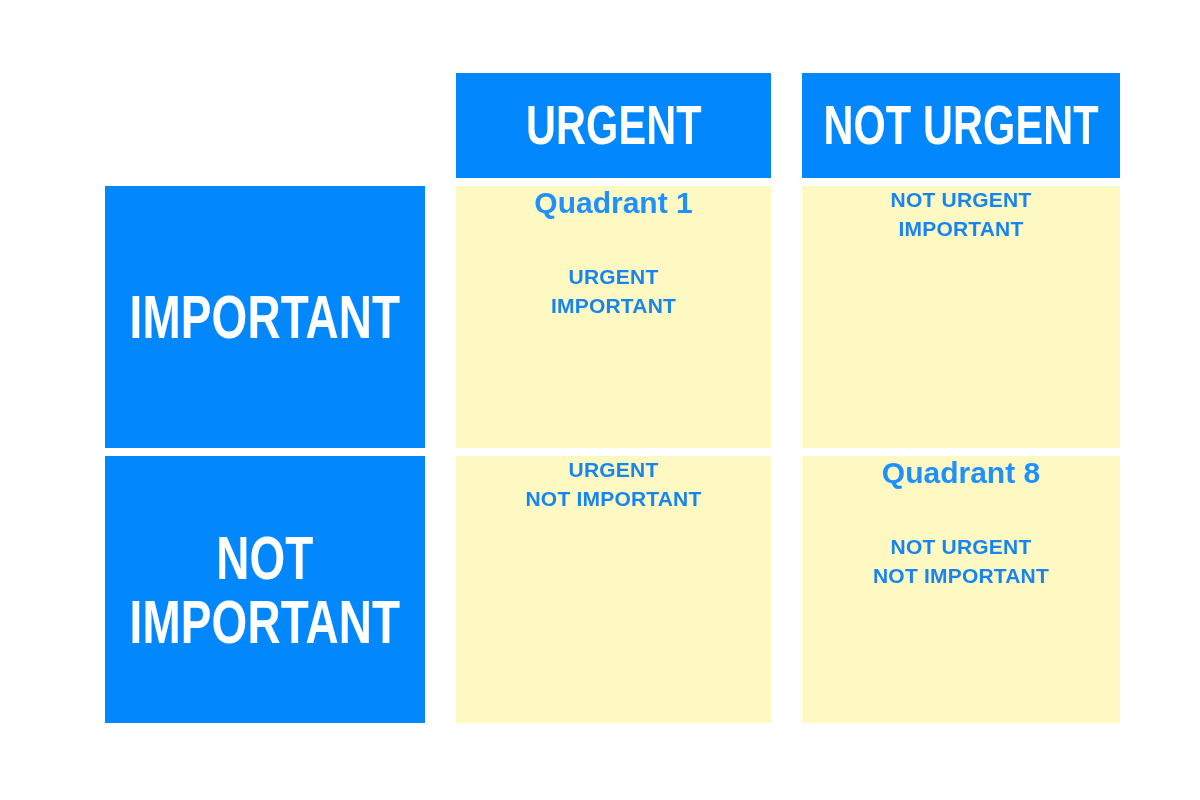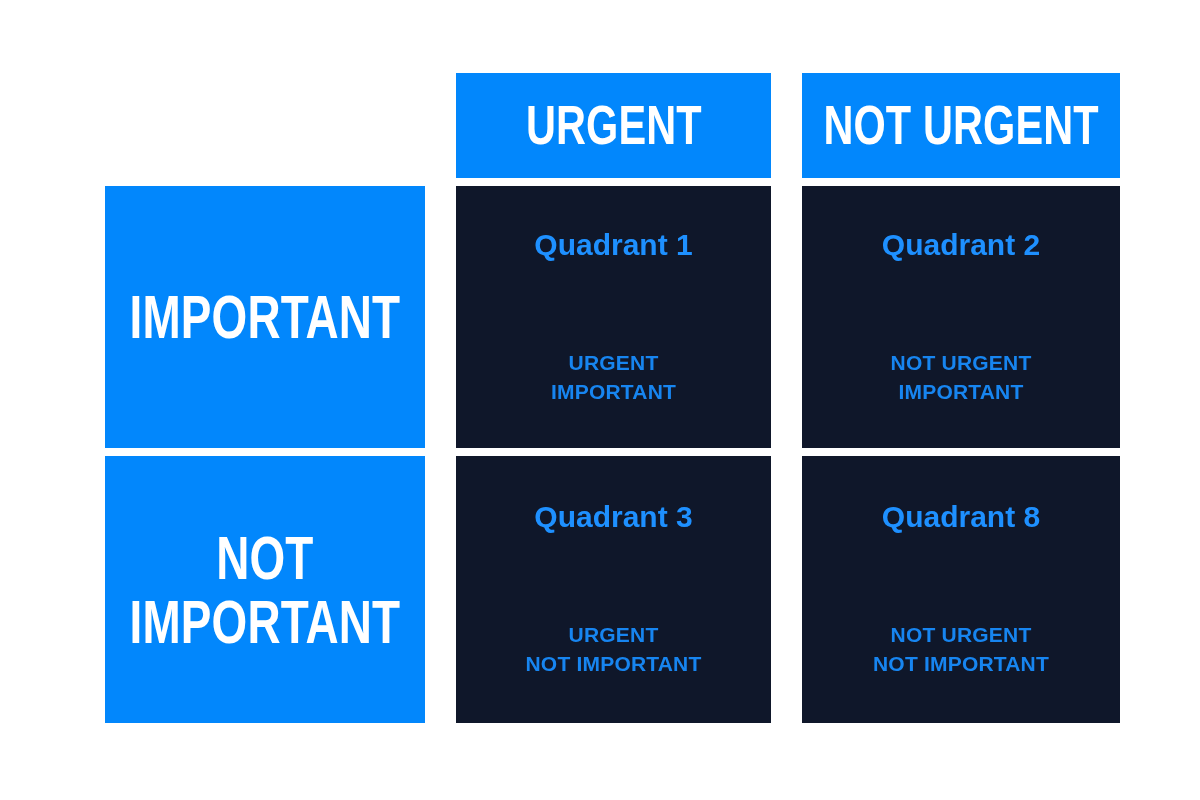--- a/index.html
+++ b/index.html
@@ -32,24 +32,23 @@
     background:#0287FC;
     color:#ffffff;
   }
 
   .row-head-cell {
     background:#0287FC;
     color:#ffffff;
   }
 
   .quad-cell {
-    background:#0f172a;
+    background:#fef9c3;
     flex-direction:column;
-    justify-content:center;
-    gap:44px;
+    justify-content:flex-start;
   }
 
   
   .condensed {
     font-family:"Liberation Sans Narrow","Liberation Sans", sans-serif;
     font-weight:bold;
     letter-spacing:0.2px;
     text-transform:uppercase;
     transform:scaleX(0.74);
     transform-origin:center center;
@@ -101,36 +100,34 @@
 
   <div class="cell quad-cell">
     <div class="quad-title">Quadrant 1</div>
     <div class="quad-sub">
       <div>URGENT</div>
       <div>IMPORTANT</div>
     </div>
   </div>
 
   <div class="cell quad-cell">
-    <div class="quad-title">Quadrant 2</div>
     <div class="quad-sub">
       <div>NOT URGENT</div>
       <div>IMPORTANT</div>
     </div>
   </div>
 
   <div class="cell row-head-cell">
     <span class="condensed row-label two-line">
       <span>NOT</span><br>
       <span>IMPORTANT</span>
     </span>
   </div>
 
   <div class="cell quad-cell">
-    <div class="quad-title">Quadrant 3</div>
     <div class="quad-sub">
       <div>URGENT</div>
       <div>NOT IMPORTANT</div>
     </div>
   </div>
 
   <div class="cell quad-cell">
     <div class="quad-title">Quadrant 8</div>
     <div class="quad-sub">
       <div>NOT URGENT</div>

